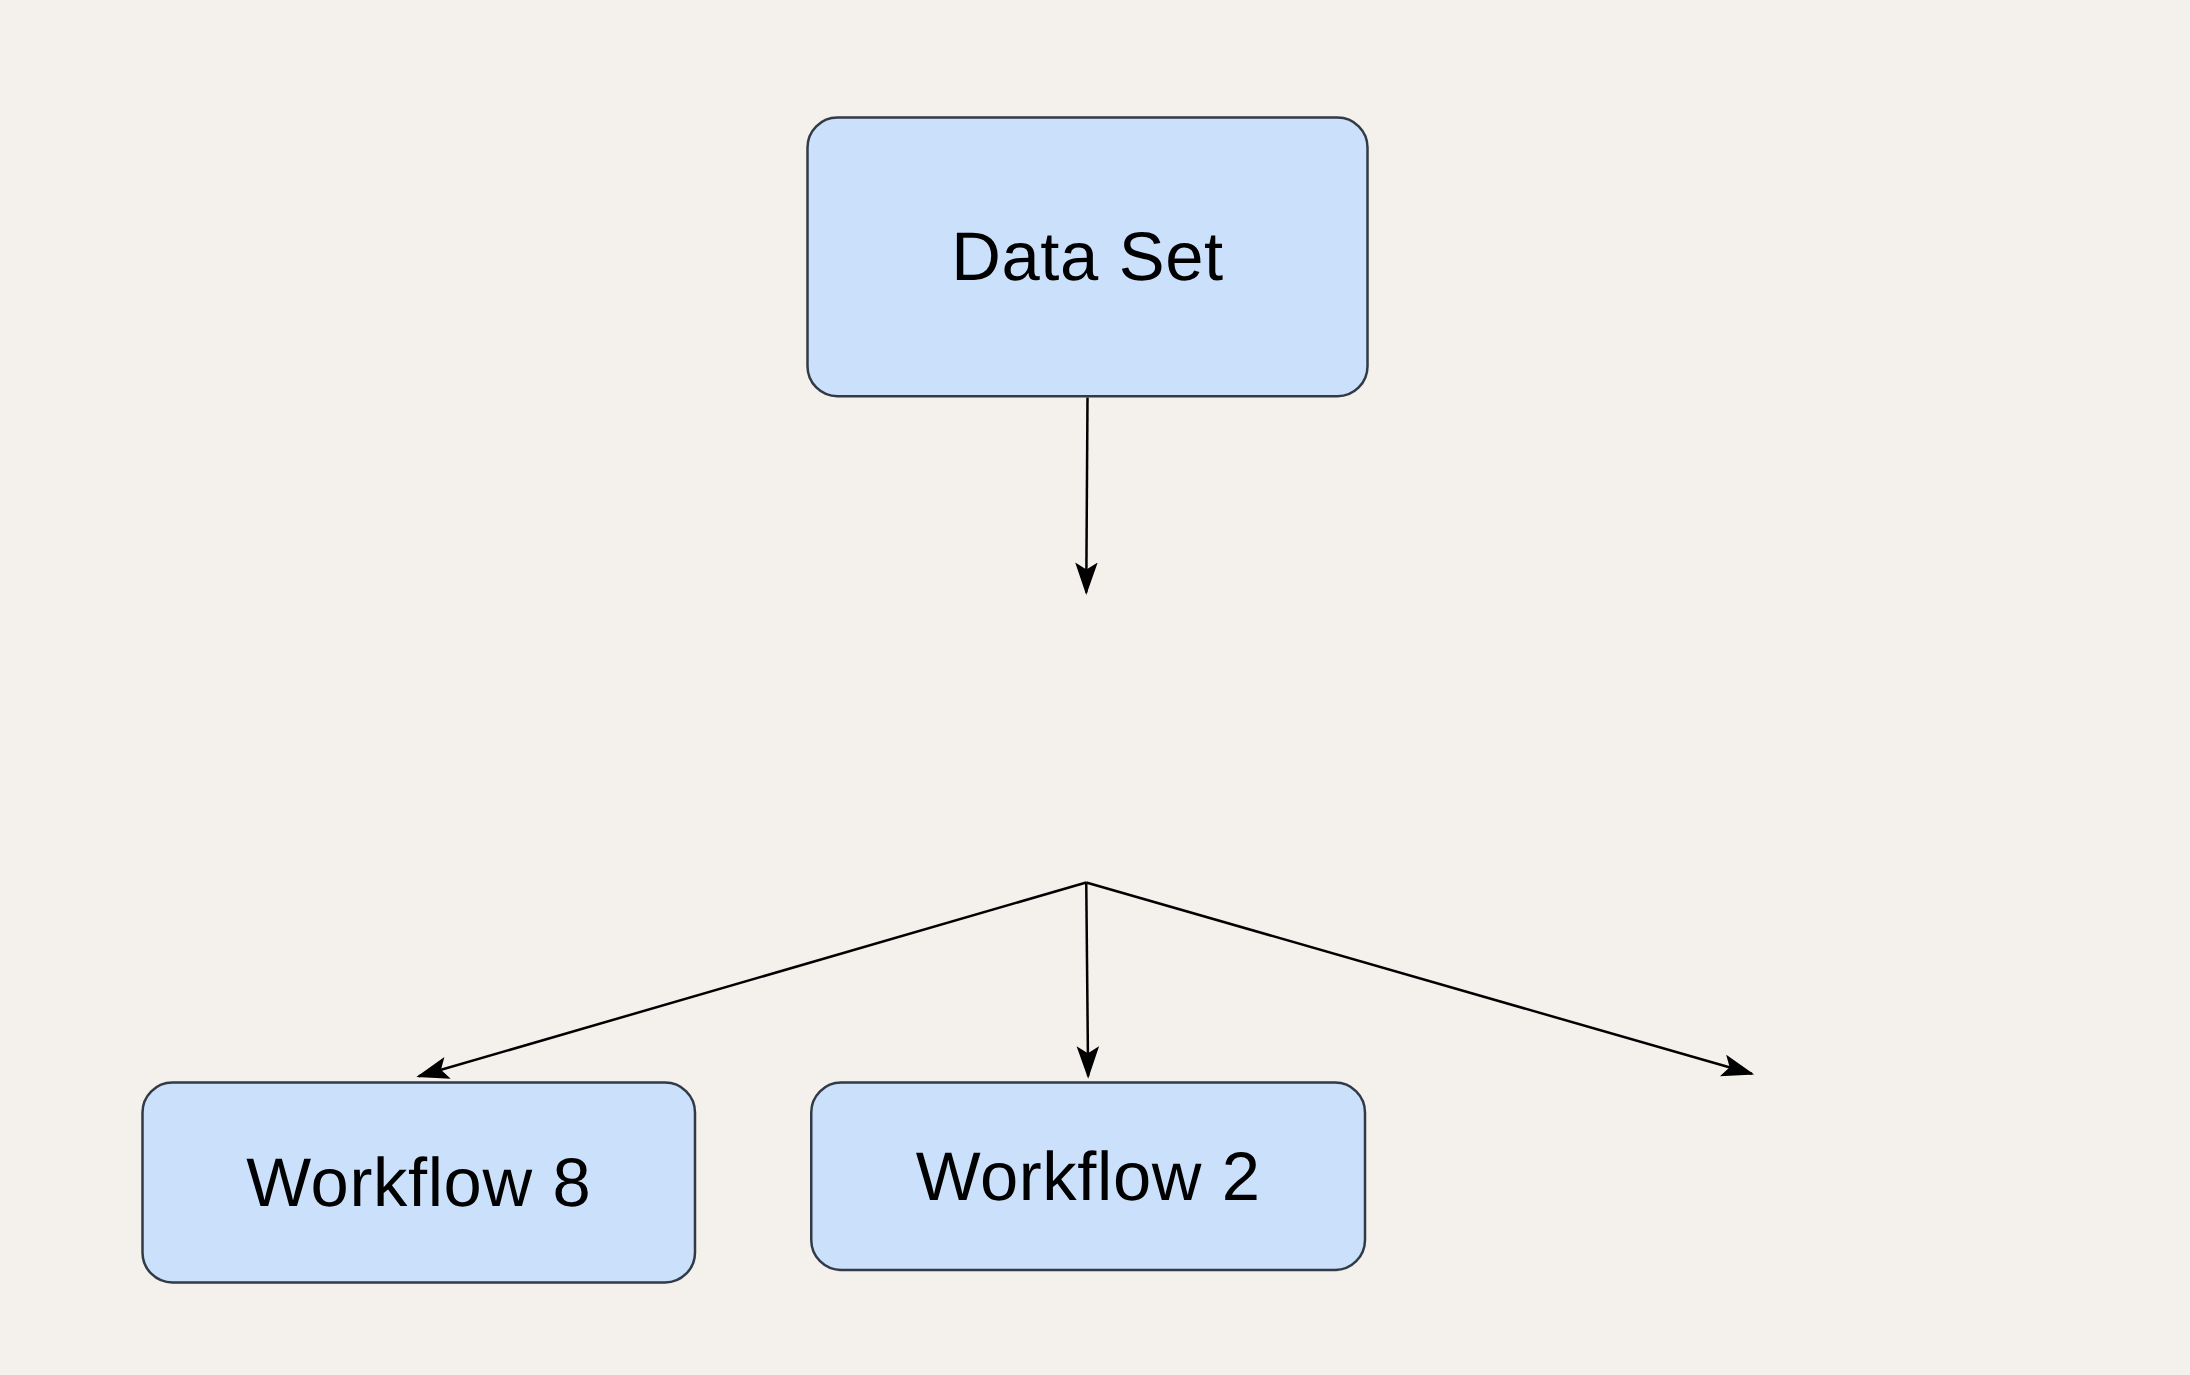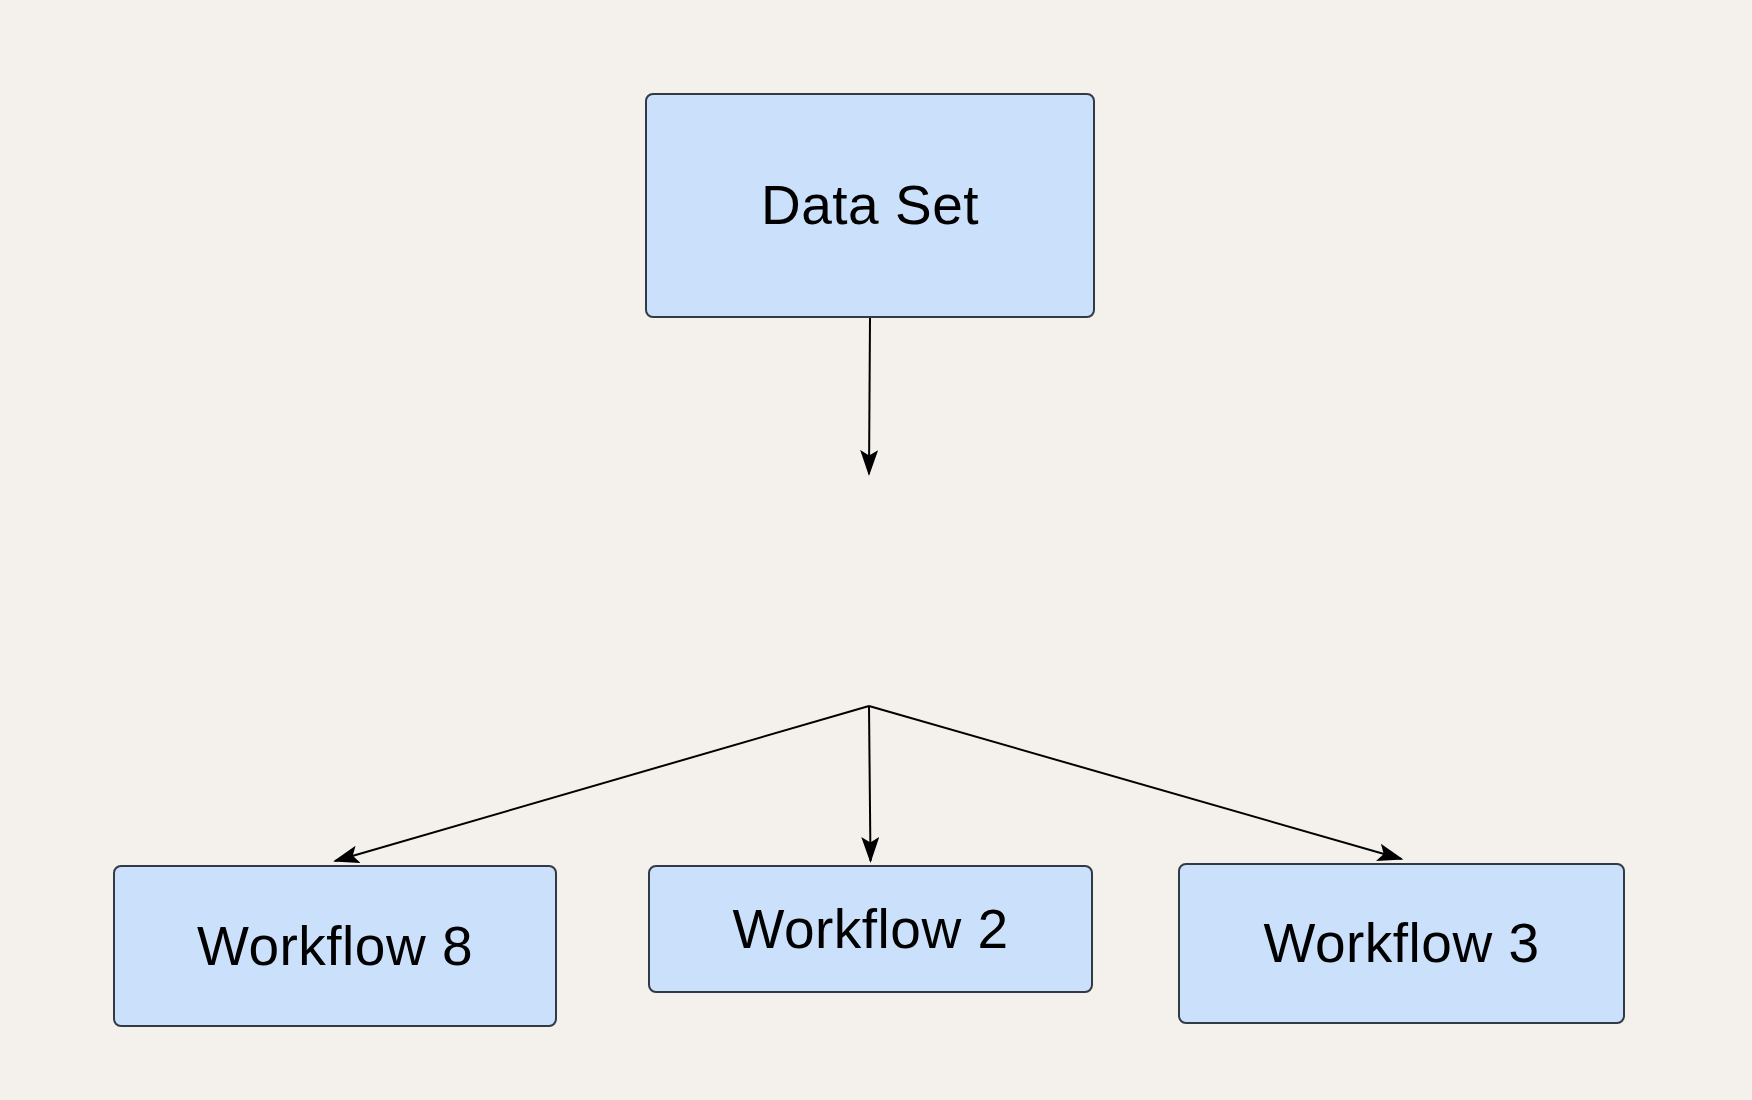--- a/index.html
+++ b/index.html
@@ -28,36 +28,36 @@
     top: 0;
     width: 1752px;
     height: 1100px;
     pointer-events: none;
   }
   .node {
     position: absolute;
     box-sizing: border-box;
     background: var(--node-fill);
     border: 2px solid var(--node-border);
-    border-radius: 8px;
+    border-radius: 25px;
     display: flex;
     align-items: center;
     justify-content: center;
   }
   .node-label {
     font-size: 55px;
     line-height: 1;
     color: var(--text);
     white-space: nowrap;
     letter-spacing: 0.5px;
   }
   .node-dataset   { left: 645px;  top: 93px;  width: 450px; height: 225px; }
   .node-copier    { left: 645px;  top: 478px; width: 448px; height: 228px; }
   .node-workflow1 { left: 113px;  top: 865px; width: 444px; height: 162px; }
-  .node-workflow2 { left: 648px;  top: 865px; width: 445px; height: 128px; }
+  .node-workflow2 { left: 648px;  top: 865px; width: 445px; height: 152px; }
   .node-workflow3 { left: 1178px; top: 863px; width: 447px; height: 161px; }
 </style>
 </head>
 <body>
 
 <div class="canvas">
 
   <svg id="edge-layer" viewBox="0 0 1752 1100" xmlns="http://www.w3.org/2000/svg">
     <defs>
       <marker id="arrowhead" markerUnits="userSpaceOnUse" markerWidth="28" markerHeight="20" refX="24" refY="9" orient="auto">
@@ -76,17 +76,14 @@
 
 
   <div class="node node-workflow1">
     <span class="node-label">Workflow 8</span>
   </div>
 
   <div class="node node-workflow2">
     <span class="node-label">Workflow 2</span>
   </div>
 
-  <div class="node node-workflow3">
-    <span class="node-label">Workflow 3</span>
-  </div>
 
 </div>
 
 </body></html>

